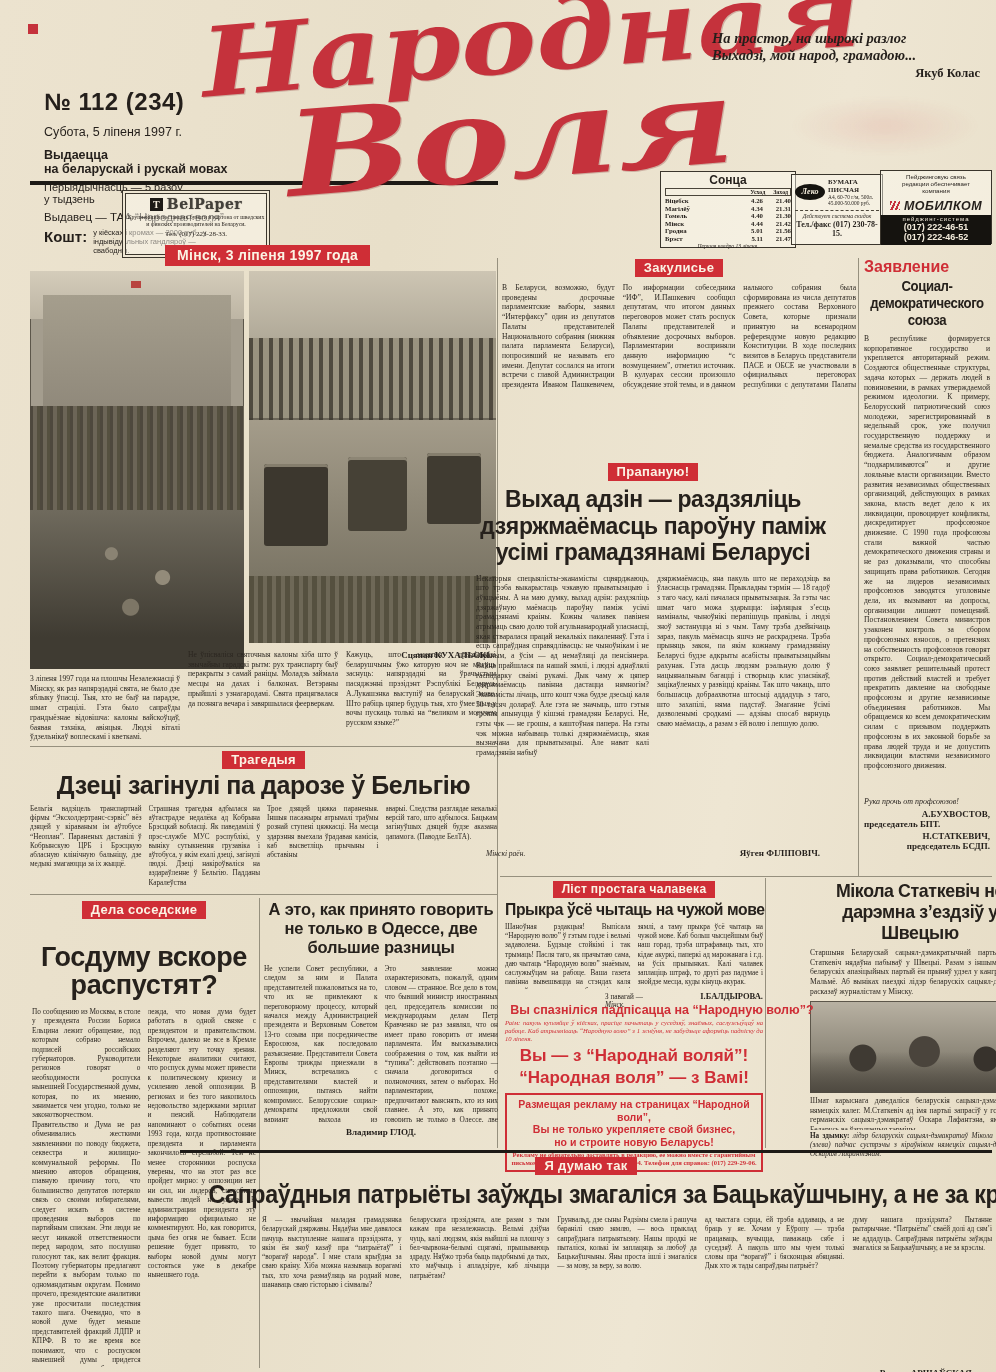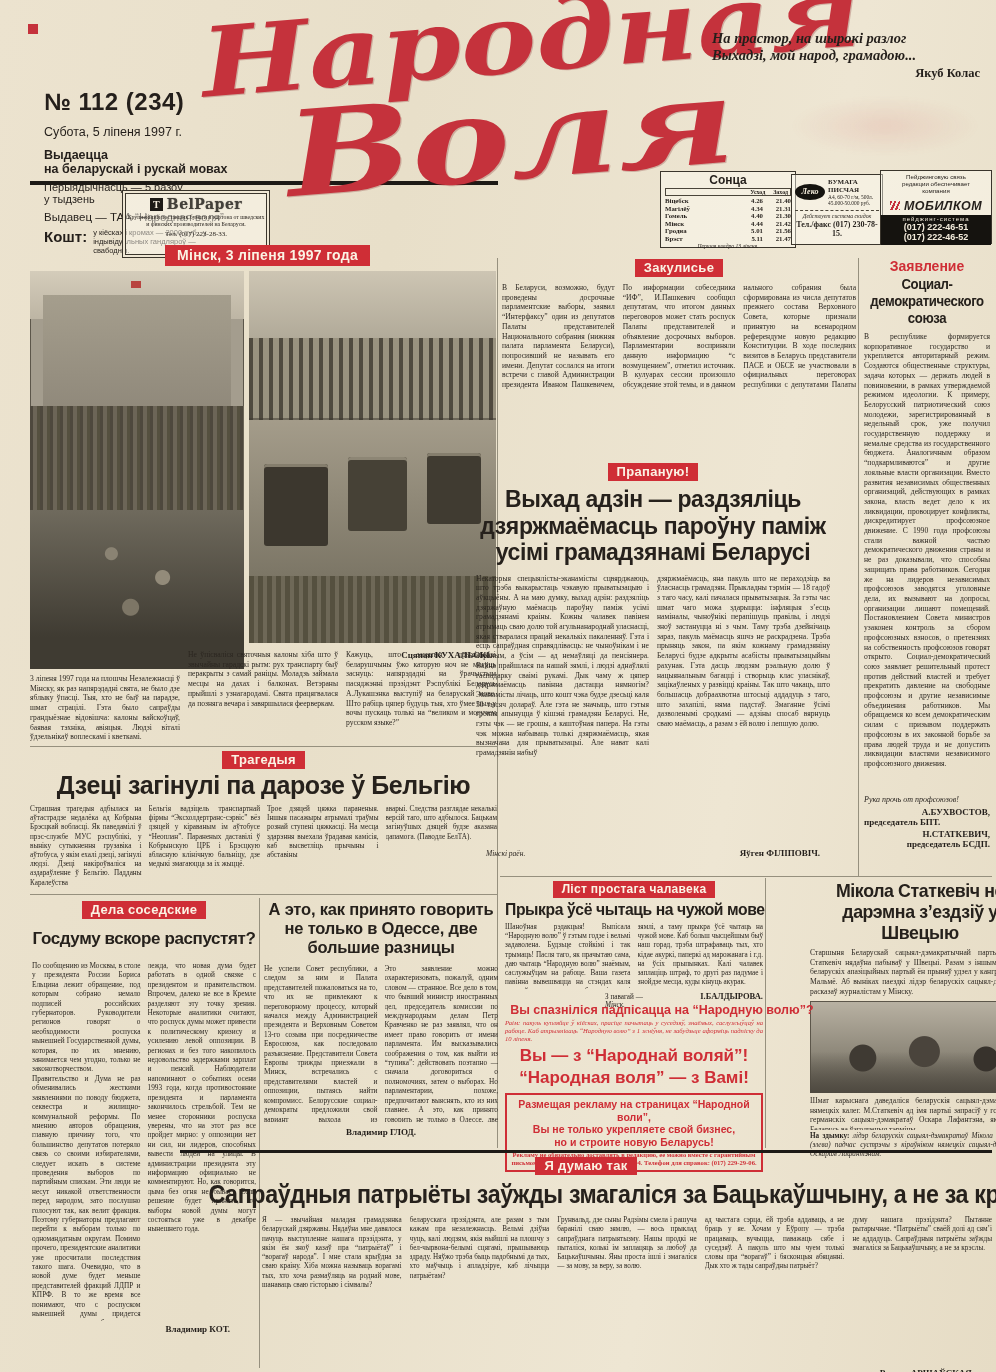--- a/index.html
+++ b/index.html
@@ -184,21 +184,21 @@
   <div class="abs" style="left:502px;top:258px;width:354px;">
     <div style="text-align:center;"><span class="kicker">Закулисье</span></div>
     <div class="cols" style="margin-top:6px;height:106px;">
       <div class="col bodytext">В Беларуси, возможно, будут проведены досрочные парламентские выборы, заявил “Интерфаксу” один из депутатов Палаты представителей Национального собрания (нижняя палата парламента Беларуси), попросивший не называть его имени. Депутат сослался на итоги встречи с главой Администрации президента Иваном Пашкевичем, которая прошла в Минске накануне. По словам источника, на этом заседании обсуждался ход переговоров, которые в настоящее время проводит администрация главы государства с оппозицией при посредничестве Евросоюза.</div>
       <div class="col bodytext">По информации собеседника “ИФ”, И.Пашкевич сообщил депутатам, что итогом данных переговоров может стать роспуск Палаты представителей и объявление досрочных выборов. Парламентарии восприняли данную информацию “с возмущением”, отметил источник. В кулуарах сессии произошло обсуждение этой темы, и в данном случае Палата представителей “останется до конца своих полномочий”, заявили некоторые депутаты. Наблюдатели в Минске напоминают, что в случае принятия президентом Александром Лукашенко соответствующих решений выборы могут состояться уже осенью.</div>
       <div class="col bodytext">нального собрания была сформирована из числа депутатов прежнего состава Верховного Совета, которые признали принятую на всенародном референдуме новую редакцию Конституции. В ходе последних визитов в Беларусь представители ПАСЕ и ОБСЕ не участвовали в официальных переговорах республики с депутатами Палаты представителей. “Интерфакс”.</div>
     </div>
   </div>
 
   <div class="abs" style="left:864px;top:258px;width:126px;">
-    <div class="sans red" style="font-weight:800;font-size:14px;text-align:center;">Заявление</div>
+    <div class="sans red" style="font-weight:800;font-size:16px;">Заявление</div>
     <div class="headline" style="font-size:14px;line-height:17px;margin-top:2px;transform:scaleX(.94);">Социал-демократического союза</div>
     <div class="bodytext" style="height:460px;margin-top:5px;">В республике формируется корпоративное государство и укрепляется авторитарный режим. Создаются общественные структуры, задача которых — держать людей в повиновении, в рамках утверждаемой режимом идеологии. К примеру, Белорусский патриотический союз молодежи, зарегистрированный в недельный срок, уже получил государственную поддержку и немалые средства из государственного бюджета. Аналогичным образом “подкармливаются” и другие лояльные власти организации. Вместо развития независимых общественных организаций, действующих в рамках закона, власть ведет дело к их ликвидации, провоцирует конфликты, дискредитирует профсоюзное движение. С 1990 года профсоюзы стали важной частью демократического движения страны и не раз доказывали, что способны защищать права работников. Сегодня же на лидеров независимых профсоюзов заводятся уголовные дела, их вызывают на допросы, организации лишают помещений. Постановлением Совета министров узаконен контроль за сбором профсоюзных взносов, о претензиях на собственность профсоюзов говорят открыто. Социал-демократический союз заявляет решительный протест против действий властей и требует прекратить давление на свободные профсоюзы и другие независимые объединения работников. Мы обращаемся ко всем демократическим силам с призывом поддержать профсоюзы в их законной борьбе за права людей труда и не допустить ликвидации властями независимого профсоюзного движения.</div>
     <div style="font-size:8px;font-style:italic;margin-top:3px;">Рука прочь от профсоюзов!</div>
     <div class="byline" style="text-align:right;margin-top:3px;">А.БУХВОСТОВ,</div>
     <div class="byline" style="">председатель БПТ.</div>
     <div class="byline" style="text-align:right;margin-top:2px;">Н.СТАТКЕВИЧ,</div>
     <div class="byline" style="text-align:right;">председатель БСДП.</div>
   </div>
 
   <div class="abs" style="left:476px;top:462px;width:354px;">
@@ -211,30 +211,30 @@
     <div style="display:flex;justify-content:space-between;align-items:flex-end;margin-top:4px;padding:0 10px;">
       <span style="font-size:7.5px;font-style:italic;">Мінскі раён.</span>
       <span class="byline">Яўген ФІЛІПОВІЧ.</span>
     </div>
   </div>
 
   <div class="abs" style="left:30px;top:750px;width:467px;">
     <div style="text-align:center;"><span class="kicker">Трагедыя</span></div>
     <div class="headline" style="font-size:25px;line-height:27px;margin-top:3px;white-space:nowrap;">Дзеці загінулі па дарозе ў Бельгію</div>
     <div class="cols" style="margin-top:6px;height:92px;gap:7px;">
+      <div class="col bodytext" style="font-size:7.2px;line-height:9.2px;">Бельгія вадзіцель транспартнай фірмы “Эксхолдертранс-сэрвіс” вёз дзяцей у кіраваным ім аўтобусе “Неоплан”. Параненых даставілі ў Кобрынскую ЦРБ і Брэсцкую абласную клінічную бальніцу, дзе медыкі змагаюцца за іх жыццё.</div>
       <div class="col bodytext" style="font-size:7.2px;line-height:9.2px;">Страшная трагедыя адбылася на аўтастрадзе недалёка ад Кобрына Брэсцкай вобласці. Як паведамілі ў прэс-службе МУС рэспублікі, у выніку сутыкнення грузавіка і аўтобуса, у якім ехалі дзеці, загінулі людзі. Дзеці накіроўваліся на аздараўленне ў Бельгію. Падданы Каралеўства</div>
-      <div class="col bodytext" style="font-size:7.2px;line-height:9.2px;">Бельгія вадзіцель транспартнай фірмы “Эксхолдертранс-сэрвіс” вёз дзяцей у кіраваным ім аўтобусе “Неоплан”. Параненых даставілі ў Кобрынскую ЦРБ і Брэсцкую абласную клінічную бальніцу, дзе медыкі змагаюцца за іх жыццё.</div>
       <div class="col bodytext" style="font-size:7.2px;line-height:9.2px;">Трое дзяцей цяжка параненыя. Іншыя пасажыры атрымалі траўмы рознай ступені цяжкасці. На месца здарэння выехала ўрадавая камісія, каб высветліць прычыны і абставіны</div>
       <div class="col bodytext" style="font-size:7.2px;line-height:9.2px;">аварыі. Следства разглядае некалькі версій таго, што адбылося. Бацькам загінуўшых дзяцей будзе аказана дапамога. (Паводле БелТА).</div>
     </div>
   </div>
 
   <div class="abs" style="left:32px;top:900px;width:224px;">
     <div style="text-align:center;"><span class="kicker">Дела соседские</span></div>
-    <div class="headline" style="font-size:17px;line-height:28px;margin-top:6px;">Госдуму вскоре распустят?</div>
+    <div class="headline" style="font-size:27px;line-height:28px;margin-top:24px;">Госдуму вскоре распустят?</div>
     <div class="cols" style="margin-top:8px;height:360px;gap:7px;">
       <div class="col bodytext" style="font-size:7.3px;line-height:9.4px;">По сообщению из Москвы, в столе у президента России Бориса Ельцина лежит обращение, под которым собрано немало подписей российских губернаторов. Руководители регионов говорят о необходимости роспуска нынешней Государственной думы, которая, по их мнению, занимается чем угодно, только не законотворчеством. Правительство и Дума не раз обменивались жесткими заявлениями по поводу бюджета, секвестра и жилищно-коммунальной реформы. По мнению авторов обращения, главную причину того, что большинство депутатов потеряло связь со своими избирателями, следует искать в системе проведения выборов по партийным спискам. Эти люди не несут никакой ответственности перед народом, зато послушно голосуют так, как велит фракция. Поэтому губернаторы предлагают перейти к выборам только по одномандатным округам. Помимо прочего, президентские аналитики уже просчитали последствия такого шага. Очевидно, что в новой думе будет меньше представителей фракций ЛДПР и КПРФ. В то же время все понимают, что с роспуском нынешней думы придется проводить новые выборы, а это большие деньги. Но если учесть, что новая дума будет послушной, то затраты окупятся.</div>
       <div class="col bodytext" style="font-size:7.3px;line-height:9.4px;">лежда, что новая дума будет работать в одной связке с президентом и правительством. Впрочем, далеко не все в Кремле разделяют эту точку зрения. Некоторые аналитики считают, что роспуск думы может привести к политическому кризису и усилению левой оппозиции. В регионах и без того накопилось недовольство задержками зарплат и пенсий. Наблюдатели напоминают о событиях осени 1993 года, когда противостояние президента и парламента закончилось стрельбой. Тем не менее сторонники роспуска уверены, что на этот раз все пройдет мирно: у оппозиции нет ни сил, ни лидеров, способных вывести людей на улицы. В администрации президента эту информацию официально не комментируют. Но, как говорится, дыма без огня не бывает. Если решение будет принято, то выборы новой думы могут состояться уже в декабре нынешнего года.</div>
     </div>
     <div class="byline" style="text-align:right;padding-right:26px;margin-top:3px;">Владимир КОТ.</div>
   </div>
 
   <div class="abs" style="left:264px;top:900px;width:234px;">
     <div class="headline" style="font-size:16.5px;line-height:19px;letter-spacing:-.2px;">А это, как принято говорить не только в Одессе, две большие разницы</div>
     <div class="cols" style="margin-top:7px;height:158px;gap:7px;">

